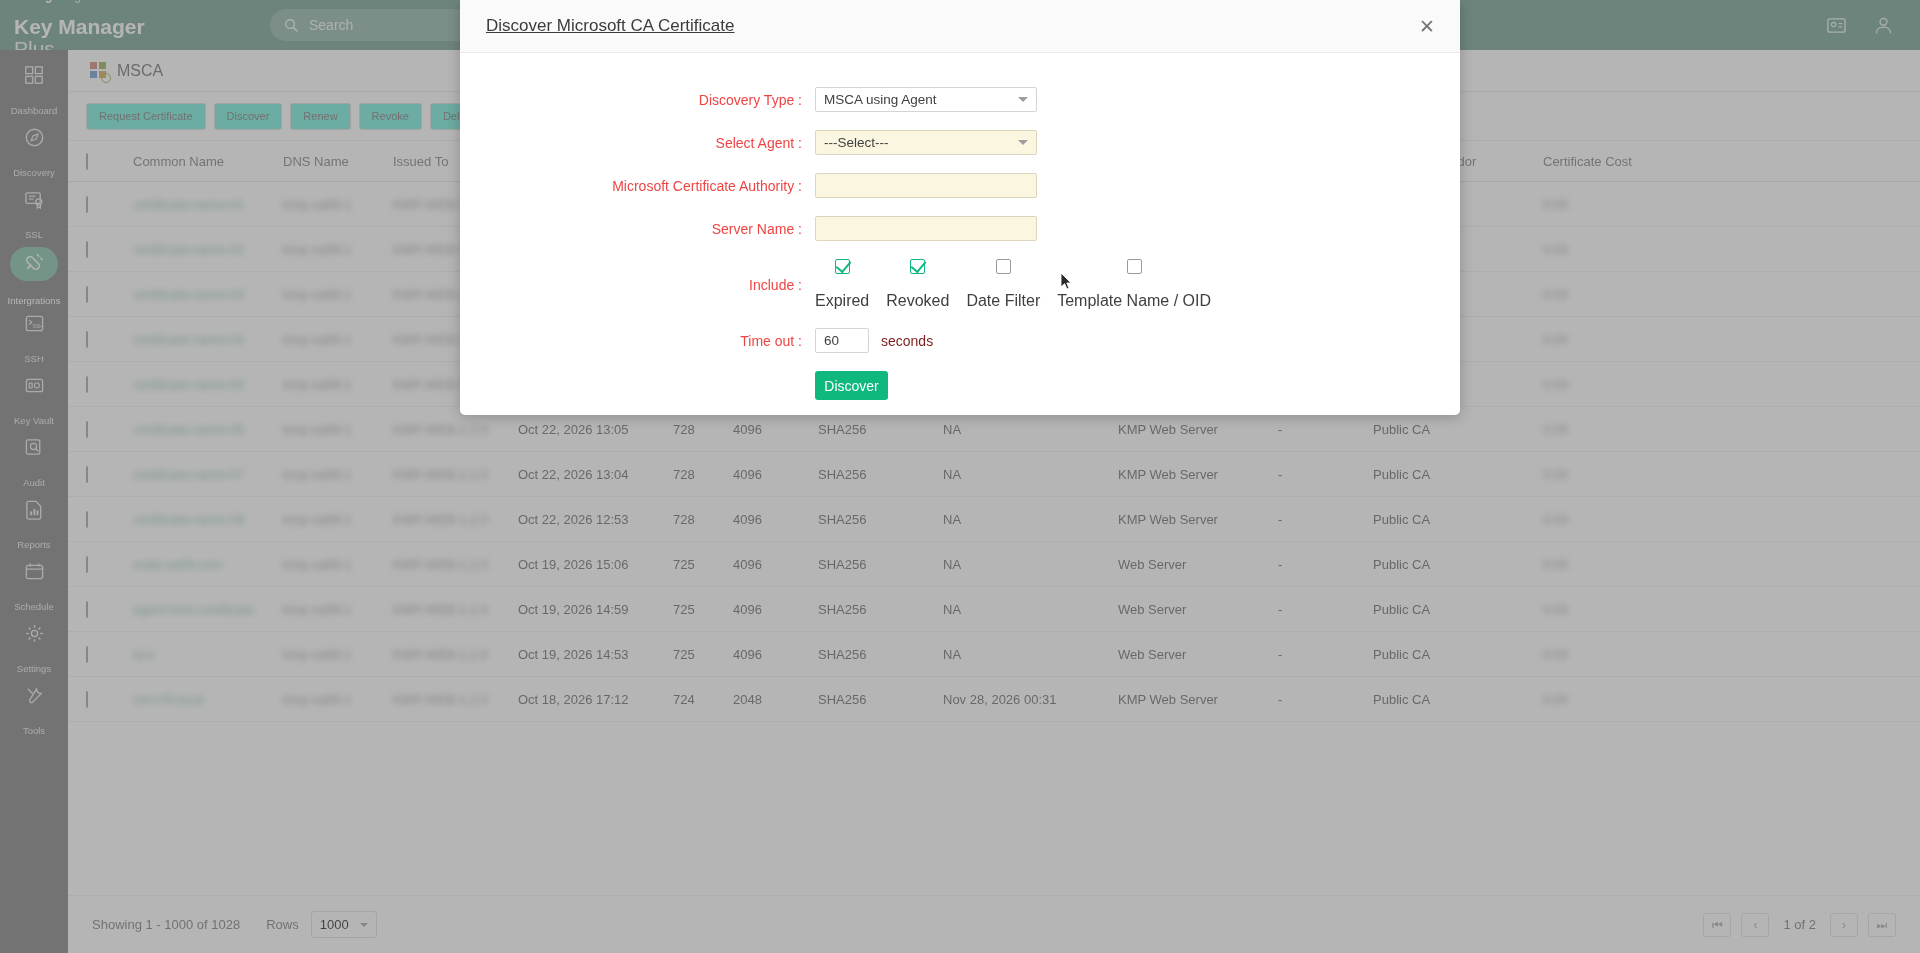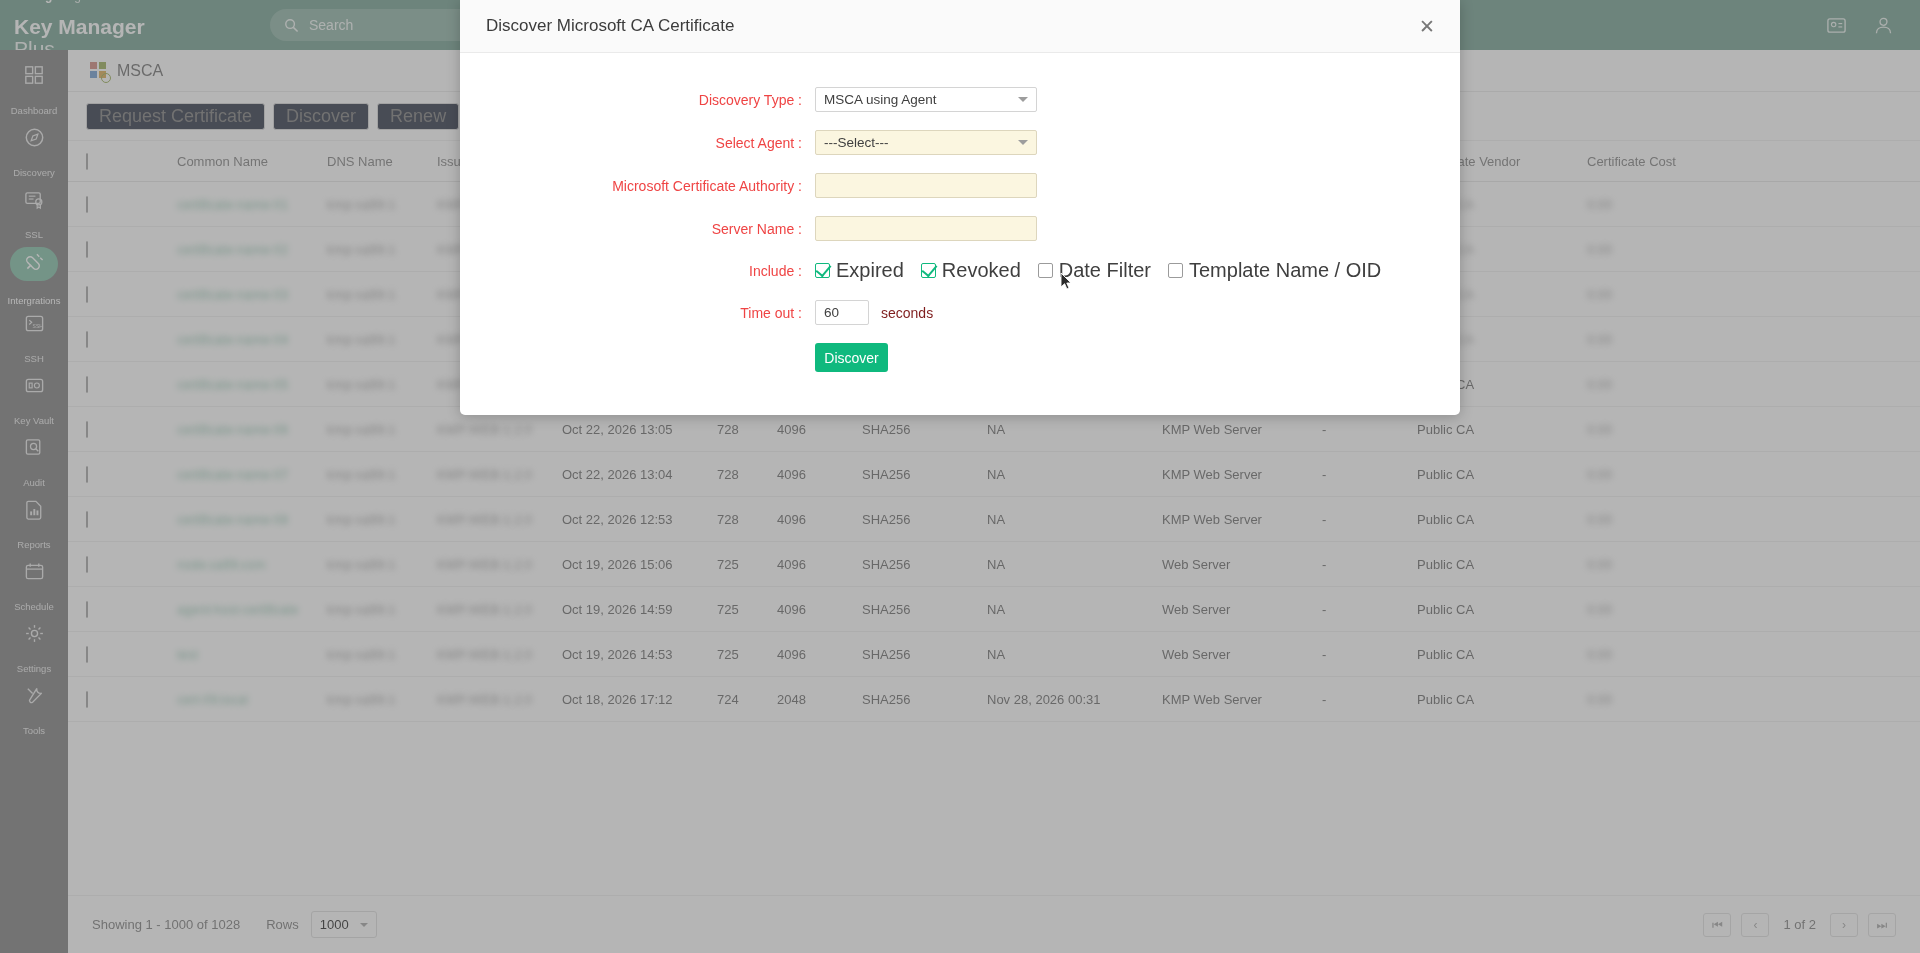--- a/index.html
+++ b/index.html
@@ -96,22 +96,22 @@
     border:1.4px solid #8ca33f; border-radius:50%;
   }
   .page-title { font-size: 16px; color: #5a5a5a; }
 
   .toolbar {
     height: 48px; display: flex; align-items: center;
     padding-left: 18px; gap: 8px;
   }
   .tb-btn {
     height: 27px; padding: 0 12px; border: 1px solid #d6d6d6;
-    border-radius: 3px; background: #0f172a; color: #6a6a6a;
-    font-size: 18px; display: flex; align-items: center;
+    border-radius: 3px; background: #5eead4; color: #6a6a6a;
+    font-size: 11px; display: flex; align-items: center;
   }
   .tb-btn.caret::after {
     content:''; margin-left: 8px; width:0;height:0;
     border-left:4px solid transparent;border-right:4px solid transparent;
     border-top:4px solid #8a8a8a;
   }
 
   
   .tbl { width: 1852px; font-size: 13px; }
   .tbl .row {
@@ -120,21 +120,21 @@
   }
   .tbl .row.head {
     height: 42px; color: #6f6f6f; border-top: 1px solid #ededed;
     border-bottom: 1px solid #e3e3e3;
   }
   .cbx {
     width: 15px; height: 15px; border: 1.6px solid #9a9a9a;
     border-radius: 2px; background: #fff; flex: none;
   }
   .c-chk  { width: 47px; }
-  .c-cn   { width: 150px; color: #5fa98c; margin-left: 44px; }
+  .c-cn   { width: 150px; color: #5fa98c; }
   .c-dns  { width: 110px; color: #777; }
   .c-iss  { width: 125px; color: #777; }
   .c-exp  { width: 155px; color: #555; }
   .c-days { width: 60px;  color: #555; }
   .c-key  { width: 85px;  color: #555; }
   .c-sig  { width: 125px; color: #555; }
   .c-srv  { width: 175px; color: #555; }
   .c-tpl  { width: 160px; color: #555; }
   .c-sta  { width: 95px;  color: #555; }
   .c-ven  { width: 170px; color: #555; }
@@ -175,21 +175,21 @@
     left: 460px; top: 0; width: 1000px; height: 415px;
     background: #ffffff;
     border-radius: 0 0 5px 5px;
     box-shadow: 0 2px 14px rgba(0,0,0,.22);
   }
   .modal-head {
     height: 53px; background: #fafafa;
     border-bottom: 1px solid #eaeaea;
     display: flex; align-items: center; padding: 0 20px 0 26px;
   }
-  .modal-title { font-size: 17px; color: #3c3c3c; }
+  .modal-title { font-size: 17px; color: #3c3c3c; text-decoration: underline; }
   .modal-close {
     margin-left: auto; width: 26px; height: 26px;
     display: flex; align-items: center; justify-content: center;
     color: #777; font-size: 19px; line-height: 1;
   }
   .modal-body { padding: 34px 0 0 0; }
 
   .frow {
     display: flex; align-items: center; margin-bottom: 18px;
   }
@@ -212,21 +212,21 @@
     border-top: 5px solid #9d9d9d;
   }
   .num-box {
     width: 54px; height: 25px; border: 1px solid #d4d4d4; border-radius: 2px;
     font-size: 13.5px; color: #3f3f3f; display: flex; align-items: center;
     padding: 0 8px; background: #fff;
   }
   .seconds { margin-left: 12px; font-size: 14px; color: #7f1d1d; }
 
   .chk-list { display: flex; align-items: center; gap: 8px; }
-  .chk-item { display: flex; align-items: center; gap: 6px; font-size: 20px; color: #3f3f3f; margin-right: 9px; }
+  .chk-item { display: flex; align-items: center; gap: 18px; font-size: 16px; color: #3f3f3f; margin-right: 9px; flex-direction: column; }
   .box {
     width: 15px; height: 15px; border: 1.5px solid #9b9b9b;
     border-radius: 2px; background: #fff; position: relative; flex: none;
   }
   .box.on { border-color: #0fb97e; }
   .box.on::after {
     content: ''; position: absolute; left: 3px; top: -2px;
     width: 7px; height: 12px;
     border-right: 2.5px solid #0fb97e; border-bottom: 2.5px solid #0fb97e;
     transform: rotate(40deg);

